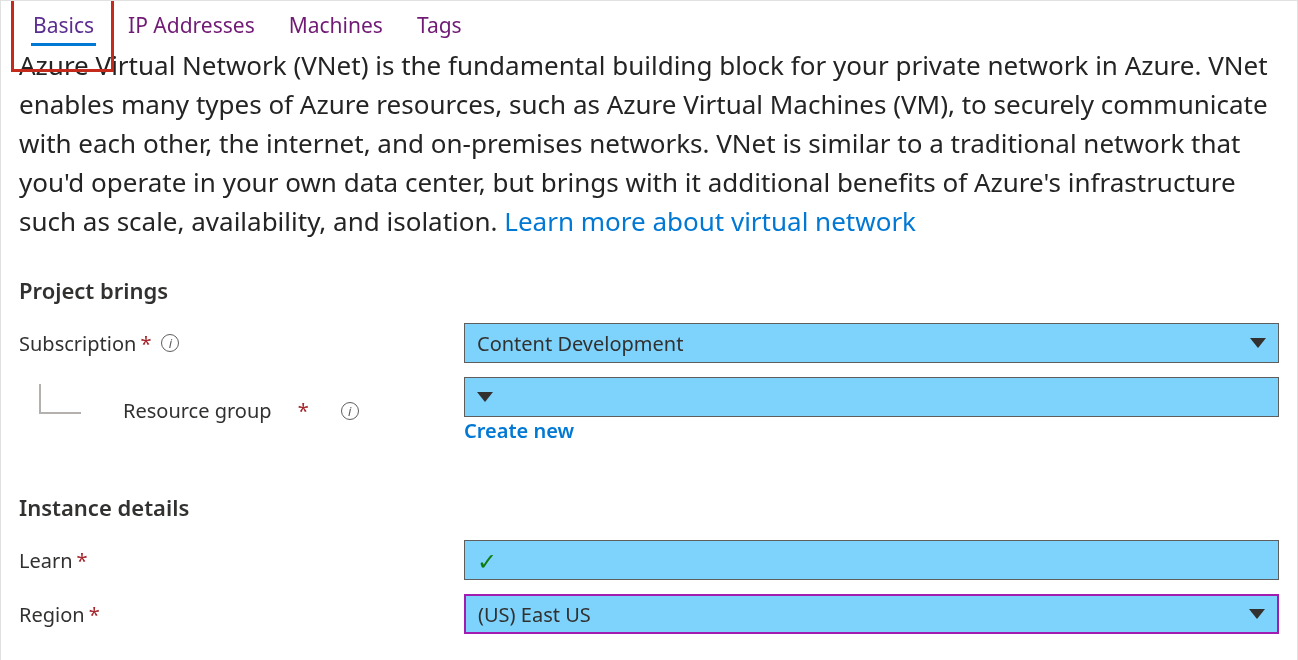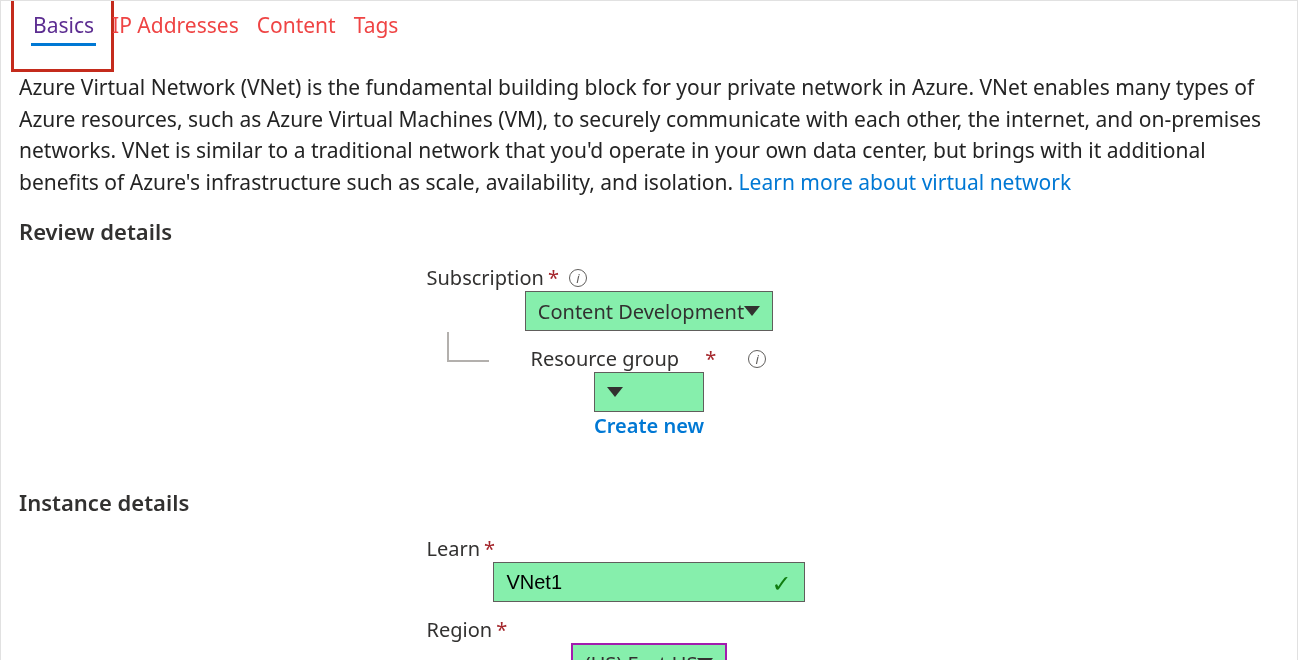--- a/index.html
+++ b/index.html
@@ -5,41 +5,41 @@
     * { box-sizing: border-box; margin: 0; padding: 0; }
     body {
       font-family: "Segoe UI", -apple-system, system-ui, sans-serif;
       background: #ffffff;
       color: #323130;
       padding: 10px 18px 22px 18px;
       border: 1px solid #e1e1e1;
       width: 1298px;
     }
 
-    .tabs { display: flex; gap: 6px; padding-left: 8px; margin-bottom: 26px; }
+    .tabs { display: flex; gap: 22px; padding-left: 8px; }
     .tab-wrap { position: relative; padding: 0 6px 6px 6px; }
-    .tab { font-size: 21px; color: #ef4444; cursor: pointer; line-height: 1.4; }
+    .tab { font-size: 21px; color: #701a75; cursor: pointer; line-height: 1.4; }
     .tab.active { color: #5c2d91; }
     .active-underline {
       position: absolute; left: 4px; right: 4px; bottom: 0;
       height: 3px; background: #0078d4;
     }
     .highlight-box {
       position: absolute; border: 3px solid #c42b1c;
       top: -13px; bottom: -26px; left: -16px; right: -14px;
       pointer-events: none;
     }
 
-    .intro { font-size: 21px; line-height: 1.5; color: #242424; margin-bottom: 18px; }
+    .intro { font-size: 26px; line-height: 1.5; color: #242424; margin-bottom: 34px; }
     .link { color: #0078d4; cursor: pointer; }
     .link.bold { font-weight: 600; }
 
     .section-title { font-size: 22px; font-weight: 600; margin-bottom: 18px; }
 
-    .form-row { display: flex; align-items: center; margin-bottom: 14px; flex-direction: column; }
+    .form-row { display: flex; align-items: center; margin-bottom: 14px; }
     .label-col { width: 445px; display: flex; align-items: center; gap: 4px; font-size: 20px; }
     .label-col.indented { padding-left: 20px; gap: 26px; }
     .indent-corner {
       display: inline-block; width: 42px; height: 30px;
       border-left: 2px solid #b3b0ad; border-bottom: 2px solid #b3b0ad;
       margin-right: 16px; margin-top: -24px;
     }
     .req { color: #a4262c; }
 
     .info-icon {
@@ -47,21 +47,21 @@
       width: 18px; height: 18px; border: 1.5px solid #605e5c;
       border-radius: 50%; font-size: 13px; color: #605e5c;
       margin-left: 6px; font-style: italic; cursor: pointer;
     }
 
     .control-col { flex: 1; max-width: 820px; }
 
     .select-field, .text-field {
       display: flex; align-items: center; justify-content: space-between;
       height: 40px; border: 1px solid #605e5c; padding: 0 12px;
-      font-size: 20px; color: #323130; background: #86efac; cursor: pointer;
+      font-size: 20px; color: #323130; background: #7dd3fc; cursor: pointer;
     }
     .select-field.focused { border: 2px solid #a21caf; }
     .text-field { cursor: text; }
 
     .input-inner { border: none; outline: none; font-size: 20px; width: 100%; padding: 0; background: transparent; }
 
     .chevron-down {
       width: 0; height: 0; border-left: 8px solid transparent;
       border-right: 8px solid transparent; border-top: 10px solid #323130;
     }
@@ -78,33 +78,33 @@
 <div class="tabs">
   <div class="tab-wrap">
     <span class="tab active">Basics</span>
     <div class="active-underline"></div>
     <div class="highlight-box"></div>
   </div>
   <div class="tab-wrap">
     <span class="tab">IP Addresses</span>
   </div>
   <div class="tab-wrap">
-    <span class="tab">Content</span>
+    <span class="tab">Machines</span>
   </div>
   <div class="tab-wrap">
     <span class="tab">Tags</span>
   </div>
 </div>
 
 <p class="intro">
   <span>Azure Virtual Network (VNet) is the fundamental building block for your private network in Azure. VNet enables many types of Azure resources, such as Azure Virtual Machines (VM), to securely communicate with each other, the internet, and on-premises networks. VNet is similar to a traditional network that you'd operate in your own data center, but brings with it additional benefits of Azure's infrastructure such as scale, availability, and isolation.  </span>
   <a class="link">Learn more about virtual network</a>
 </p>
 
-<h3 class="section-title">Review details</h3>
+<h3 class="section-title">Project brings</h3>
 
 <div class="form-row">
   <div class="label-col">
     <span>Subscription</span>
     <span class="req">*</span>
     <span class="info-icon">i</span>
   </div>
   <div class="control-col">
     <div class="select-field">
       <span>Content Development</span>
@@ -134,21 +134,20 @@
 
 <h3 class="section-title">Instance details</h3>
 
 <div class="form-row">
   <div class="label-col">
     <span>Learn</span>
     <span class="req">*</span>
   </div>
   <div class="control-col">
     <div class="text-field">
-      <input class="input-inner" value="VNet1" style="">
       <span class="check-icon">✓</span>
     </div>
   </div>
 </div>
 
 <div class="form-row" style="margin-bottom:14px;">
   <div class="label-col">
     <span>Region</span>
     <span class="req">*</span>
   </div>

